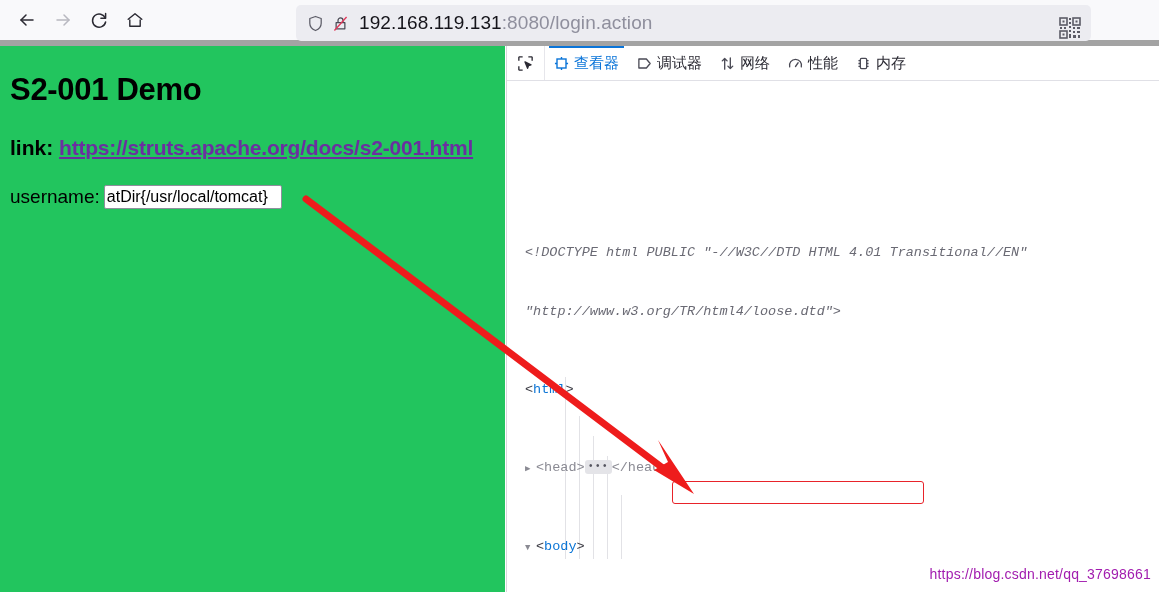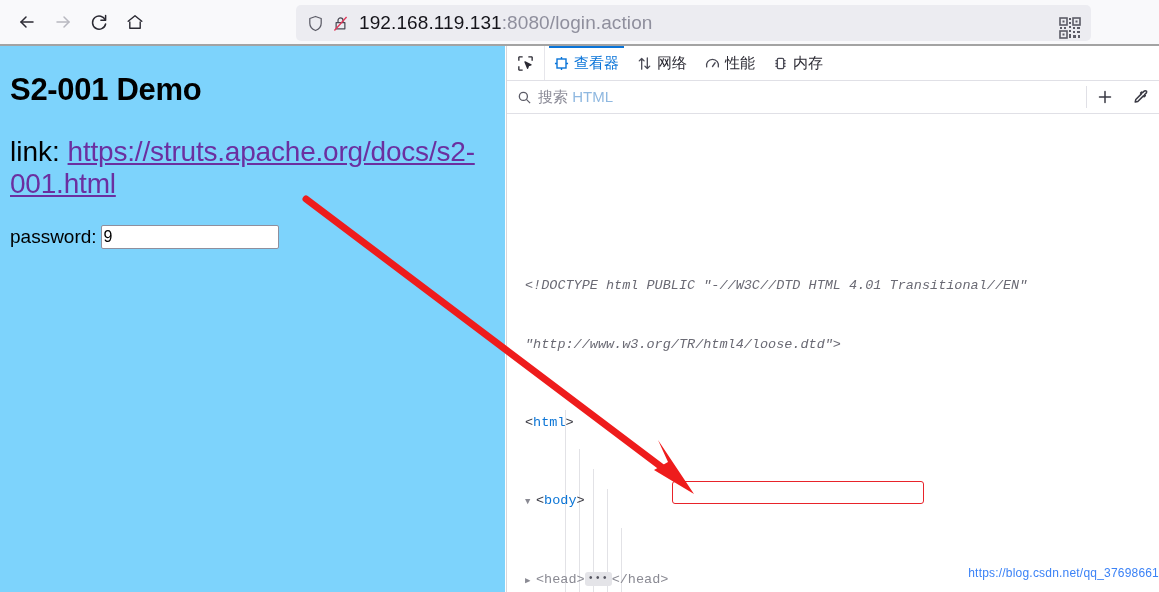--- a/index.html
+++ b/index.html
@@ -10,21 +10,21 @@
     font-family: "Liberation Sans", sans-serif;
     overflow: hidden;
   }
 
   #root { position: relative; width: 1159px; height: 592px; background:#fff; }
 
   
   .chrome {
     position: absolute; left:0; top:0; width:1159px; height:46px;
     background:#f9f9fb;
-    border-bottom:2px solid #a3a3a3;
+    border-bottom:6px solid #a3a3a3;
     display:flex; align-items:center;
   }
   .navbtns { display:flex; align-items:center; gap:2px; padding-left:10px; }
   .navbtn {
     width:34px; height:34px; border-radius:4px;
     display:flex; align-items:center; justify-content:center;
     color:#2b2a33;
   }
   .navbtn.disabled { color:#b8b8c0; }
   .navbtn svg { display:block; }
@@ -39,28 +39,28 @@
   .urltext {
     font-family: "Liberation Sans", sans-serif;
     font-size:19px; color:#15141a; letter-spacing:0.1px; white-space:nowrap;
   }
   .urltext .dim { color:#8f8f9d; }
   .qr { position:absolute; right:8px; top:10px; width:26px; height:26px; }
 
   
   .page {
     position:absolute; left:0; top:46px; width:505px; height:546px;
-    background:#7dd3fc; overflow:hidden;
+    background:#22c55e; overflow:hidden;
   }
   .page h2 {
     margin:26px 0 0 10px; font-size:31px; font-weight:bold; color:#000;
     letter-spacing:-0.3px;
   }
   .page .linkline {
-    margin:28px 0 11px 10px; font-size:28px; color:#000;
+    margin:28px 0 11px 10px; font-size:21px; color:#000;font-weight:bold;
   }
   .page .linkline a {
     color:#6b2fa0; text-decoration:underline; letter-spacing:-0.2px;
   }
   .formtable { margin:22px 0 0 10px; border-collapse:collapse; }
   .formtable td { padding:0; font-size:19px; color:#000; vertical-align:middle; }
   .formtable td.lbl { padding-right:4px; height:30px; }
   .formtable input[type=text], .formtable input[type=password] {
     width:178px; height:24px; font-size:16px;
     font-family:"Liberation Sans", sans-serif;
@@ -136,23 +136,23 @@
     position:absolute; top:0; bottom:0; width:1px; background:#e2e2e6;
   }
 
   .redbox {
     position:absolute; left:672px; top:481px; width:252px; height:23px;
     border:1.6px solid #e8232a; border-radius:3px; pointer-events:none;
   }
   .arrow { position:absolute; left:0; top:0; width:1159px; height:592px;
            pointer-events:none; }
   .watermark {
-    position:absolute; right:0; top:566px;
+    position:absolute; right:8px; top:566px;
     font-family:"Liberation Sans", sans-serif;
-    font-size:12px; color:#3b82f6; letter-spacing:0.2px;
+    font-size:14px; color:#a21caf; letter-spacing:0.2px;
   }
 </style>
 </head>
 <body>
 
 <div id="root">
 
   <div class="chrome">
     <div class="navbtns">
       <div class="navbtn">
@@ -223,22 +223,22 @@
     </div>
   </div>
 
   <div class="page">
     <h2>S2-001 Demo</h2>
     <p class="linkline"><span>link:</span> <a href="#">https://struts.apache.org/docs/s2-001.html</a></p>
 
     <table class="formtable">
       <tbody>
         <tr>
-          <td class="lbl">password:</td>
-          <td><input type="text" value="9" style=""></td>
+          <td class="lbl">username:</td>
+          <td><input type="text" value="atDir{/usr/local/tomcat}" style=""></td>
         </tr>
       </tbody>
     </table>
   </div>
 
   <div class="devtools">
 
     <div class="dt-toolbar">
       <div class="dt-picker">
         <svg width="19" height="19" viewBox="0 0 20 20" fill="none" stroke="currentColor" stroke-width="1.4" stroke-linejoin="round">
@@ -251,20 +251,28 @@
         <span class="ticon">
           <svg width="15" height="15" viewBox="0 0 16 16" fill="none" stroke="currentColor" stroke-width="1.5">
               <rect x="3.2" y="3.2" width="9.6" height="9.6"></rect>
               <path d="M8 1v2.2M8 12.8V15M1 8h2.2M12.8 8H15"></path>
             </svg>
         </span>
         <span>查看器</span>
       </div>
 
 
+      <div class="dt-tab">
+        <span class="ticon">
+          <svg width="15" height="15" viewBox="0 0 16 16" fill="none" stroke="currentColor" stroke-width="1.4" stroke-linejoin="round">
+              <path d="M2 3.2h8l4 4.8-4 4.8H2z"></path>
+            </svg>
+        </span>
+        <span>调试器</span>
+      </div>
 
       <div class="dt-tab">
         <span class="ticon">
           <svg width="15" height="15" viewBox="0 0 16 16" fill="none" stroke="currentColor" stroke-width="1.4" stroke-linecap="round" stroke-linejoin="round">
               <path d="M5 14V2.6M2.4 5.2L5 2.6l2.6 2.6"></path>
               <path d="M11 2v11.4M8.4 10.8L11 13.4l2.6-2.6"></path>
             </svg>
         </span>
         <span>网络</span>
       </div>
@@ -284,57 +292,36 @@
         <span class="ticon">
           <svg width="15" height="15" viewBox="0 0 16 16" fill="none" stroke="currentColor" stroke-width="1.4" stroke-linejoin="round">
               <rect x="4.6" y="2.6" width="6.8" height="10.8" rx="1.4"></rect>
               <path d="M2.6 5h2M2.6 8h2M2.6 11h2M11.4 5h2M11.4 8h2M11.4 11h2"></path>
             </svg>
         </span>
         <span>内存</span>
       </div>
     </div>
 
-    <div class="dt-search">
-      <span class="sicon">
-        <svg width="15" height="15" viewBox="0 0 16 16" fill="none" stroke="currentColor" stroke-width="1.4">
-            <circle cx="6.8" cy="6.8" r="4.3"></circle>
-            <path d="M10 10l4 4"></path>
-          </svg>
-      </span>
-      <span class="sph"><span>搜索 </span><span class="kw">HTML</span></span>
-      <span class="spacer"></span>
-      <span class="sdiv"></span>
-      <span class="sbtn">
-        <svg width="18" height="18" viewBox="0 0 18 18" fill="none" stroke="currentColor" stroke-width="1.5" stroke-linecap="round">
-            <path d="M9 3.5v11M3.5 9h11"></path>
-          </svg>
-      </span>
-      <span class="sbtn">
-        <svg width="18" height="18" viewBox="0 0 18 18" fill="none" stroke="currentColor" stroke-width="1.5" stroke-linecap="round" stroke-linejoin="round">
-            <path d="M14.6 3.4a1.9 1.9 0 0 0-2.7 0l-1.4 1.4-.8-.8-1.1 1.1.8.8-5.6 5.6-.6 2.6 2.6-.6 5.6-5.6.8.8 1.1-1.1-.8-.8 1.4-1.4a1.9 1.9 0 0 0 .7-1.3z"></path>
-          </svg>
-      </span>
-    </div>
 
     <div class="dom">
       <div class="guide" style="left:58px; top:296px; bottom:0;"></div>
       <div class="guide" style="left:72px; top:335px; bottom:0;"></div>
       <div class="guide" style="left:86px; top:355px; bottom:0;"></div>
       <div class="guide" style="left:100px; top:375px; bottom:0;"></div>
       <div class="guide" style="left:114px; top:414px; height:98px;"></div>
 
       <div class="row"><span style="padding-left:14px"></span><span class="doctype">&lt;!DOCTYPE html PUBLIC "-//W3C//DTD HTML 4.01 Transitional//EN"</span></div>
       <div class="row"><span style="padding-left:14px"></span><span class="doctype">"http://www.w3.org/TR/html4/loose.dtd"&gt;</span></div>
 
       <div class="row"><span style="padding-left:14px"></span><span class="punct">&lt;</span><span class="tag">html</span><span class="punct">&gt;</span></div>
 
+      <div class="row"><span style="padding-left:14px"></span><span class="tw closed"></span><span class="punct" style="color:#8a8a93">&lt;</span><span style="color:#8a8a93">head</span><span style="color:#8a8a93">&gt;</span><span class="ellip">•••</span><span style="color:#8a8a93">&lt;/</span><span style="color:#8a8a93">head</span><span style="color:#8a8a93">&gt;</span></div>
+
       <div class="row"><span style="padding-left:14px"></span><span class="tw open"></span><span class="punct">&lt;</span><span class="tag">body</span><span class="punct">&gt;</span></div>
-
-      <div class="row"><span style="padding-left:14px"></span><span class="tw closed"></span><span class="punct" style="color:#8a8a93">&lt;</span><span style="color:#8a8a93">head</span><span style="color:#8a8a93">&gt;</span><span class="ellip">•••</span><span style="color:#8a8a93">&lt;/</span><span style="color:#8a8a93">head</span><span style="color:#8a8a93">&gt;</span></div>
 
       
 
       
 
       
 
       
 
       

